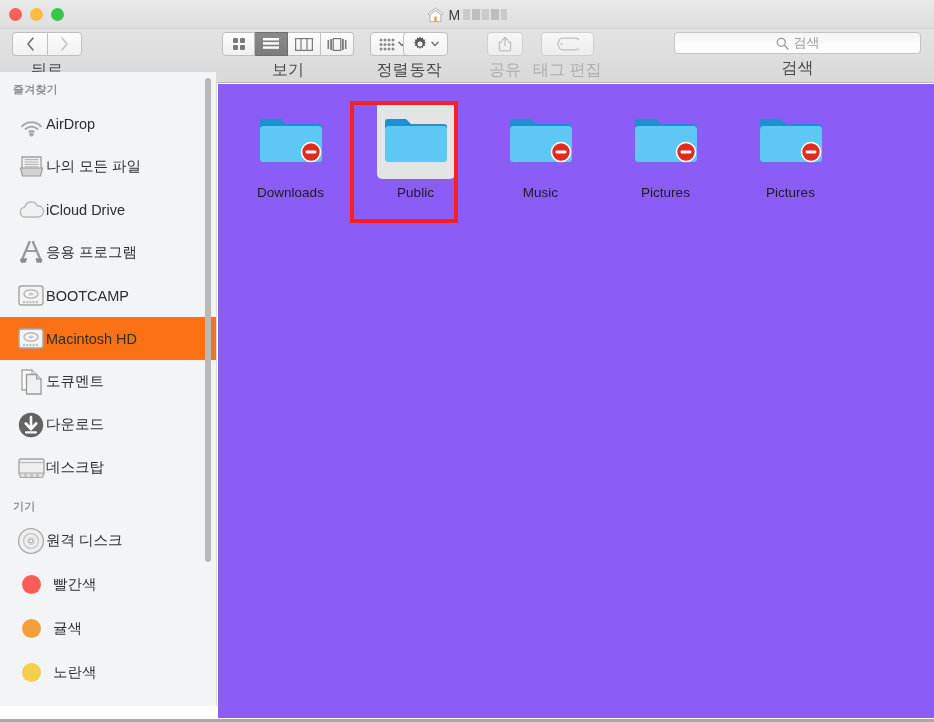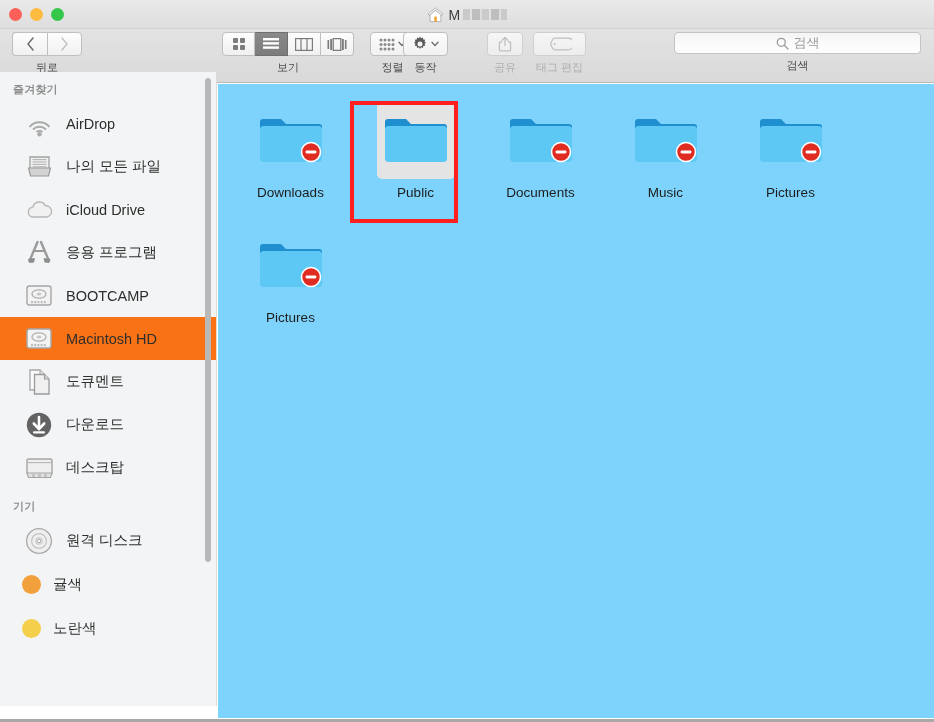--- a/index.html
+++ b/index.html
@@ -85,21 +85,21 @@
     box-sizing: border-box;
   }
   .tb-group {
     position: absolute;
     top: 3px;
     display: flex;
     flex-direction: column;
     align-items: center;
   }
   .tb-label {
-    font-size: 11px;
+    font-size: 16px;
     color: #4a4a4a;
     margin-top: 4px;
     white-space: nowrap;
   }
   .tb-label.dim { color: #aeaeae; }
   .tb-row { display: flex; }
 
   .btn {
     background: linear-gradient(to bottom, #fdfdfd 0%, #f1f1f1 100%);
     border: 1px solid #bfbfbf;
@@ -182,22 +182,22 @@
     font-size: 11px;
     font-weight: bold;
     color: #8d8d8d;
     padding: 10px 0 5px 13px;
     letter-spacing: 0.2px;
   }
   .sb-item {
     height: 43px;
     display: flex;
     align-items: center;
-    padding-left: 24px;
-    gap: 12px;
+    padding-left: 16px;
+    gap: 0;
     box-sizing: border-box;
   }
   .sb-item.selected { background: #f97316; }
   .sb-icon { width: 30px; height: 30px; display: flex; align-items: center; justify-content: center; flex: 0 0 30px; }
   .sb-icon svg { display: block; }
   .sb-text { font-size: 14.5px; color: #2e2e2e; white-space: nowrap; }
   .tag-dot { width: 19px; height: 19px; border-radius: 50%; display:block; }
   .sb-item.tag { gap: 12px; padding-left: 22px; height: 44px; }
   .sb-item.tag .sb-icon { width: 19px; flex: 0 0 19px; height: 19px; }
 
@@ -207,21 +207,21 @@
     width: 6px; height: 484px;
     border-radius: 3px;
     background: #b9b9b9;
   }
 
   
   #content {
     position: absolute;
     left: 218px; top: 84px;
     width: 716px; height: 634px;
-    background: #7dd3fc;
+    background: #8b5cf6;
     box-sizing: border-box;
   }
   #grid {
     position: absolute;
     left: 10px; top: 14px;
     width: 700px;
     display: flex;
     flex-wrap: wrap;
   }
   .cell {
@@ -569,20 +569,26 @@
           <circle cx="14" cy="14" r="12.4" fill="#efefef" stroke="#a8a8a8" stroke-width="1.3"></circle>
           <circle cx="14" cy="14" r="7.4" fill="none" stroke="#c2c2c2" stroke-width="1.2"></circle>
           <circle cx="14" cy="14" r="4" fill="#d5d5d5"></circle>
           <circle cx="14" cy="14" r="1.7" fill="#fafafa" stroke="#b0b0b0" stroke-width="0.9"></circle>
         </svg>
       </span>
       <span class="sb-text">원격 디스크</span>
     </div>
 
 
+    <div class="sb-item tag">
+      <span class="sb-icon">
+        <span class="tag-dot" style="background:#f95d55"></span>
+      </span>
+      <span class="sb-text">빨간색</span>
+    </div>
 
     <div class="sb-item tag">
       <span class="sb-icon">
         <span class="tag-dot" style="background:#f2a03c"></span>
       </span>
       <span class="sb-text">귤색</span>
     </div>
 
     <div class="sb-item tag">
       <span class="sb-icon">
@@ -614,75 +620,62 @@
       <div class="cell">
         <div class="icon-box selected">
           <svg class="folder-svg" viewBox="0 0 70 60">
             <path d="M4 12 a3 3 0 0 1 3 -3 H25 l5 5 H63 a3 3 0 0 1 3 3 V18 H4 Z" fill="#1f8fd0"></path>
             <rect x="4" y="16" width="62" height="36" rx="3.5" fill="#5ec8f5"></rect>
           </svg>
         </div>
         <div class="cell-label">Public</div>
       </div>
 
+
       <div class="cell">
         <div class="icon-box">
           <svg class="folder-svg" viewBox="0 0 70 60">
             <path d="M4 12 a3 3 0 0 1 3 -3 H25 l5 5 H63 a3 3 0 0 1 3 3 V18 H4 Z" fill="#1f8fd0"></path>
             <rect x="4" y="16" width="62" height="36" rx="3.5" fill="#5ec8f5"></rect>
             <g>
               <circle cx="55" cy="42" r="9.5" fill="#e02b21" stroke="#ffffff" stroke-width="1.6"></circle>
               <rect x="49.5" y="40.5" width="11" height="3" rx="1.4" fill="#ffffff"></rect>
             </g>
           </svg>
         </div>
-        <div class="cell-label">Documents</div>
+        <div class="cell-label">Music</div>
       </div>
 
       <div class="cell">
         <div class="icon-box">
           <svg class="folder-svg" viewBox="0 0 70 60">
             <path d="M4 12 a3 3 0 0 1 3 -3 H25 l5 5 H63 a3 3 0 0 1 3 3 V18 H4 Z" fill="#1f8fd0"></path>
             <rect x="4" y="16" width="62" height="36" rx="3.5" fill="#5ec8f5"></rect>
             <g>
               <circle cx="55" cy="42" r="9.5" fill="#e02b21" stroke="#ffffff" stroke-width="1.6"></circle>
               <rect x="49.5" y="40.5" width="11" height="3" rx="1.4" fill="#ffffff"></rect>
             </g>
           </svg>
         </div>
-        <div class="cell-label">Music</div>
+        <div class="cell-label">Pictures</div>
       </div>
 
       <div class="cell">
         <div class="icon-box">
           <svg class="folder-svg" viewBox="0 0 70 60">
             <path d="M4 12 a3 3 0 0 1 3 -3 H25 l5 5 H63 a3 3 0 0 1 3 3 V18 H4 Z" fill="#1f8fd0"></path>
             <rect x="4" y="16" width="62" height="36" rx="3.5" fill="#5ec8f5"></rect>
             <g>
               <circle cx="55" cy="42" r="9.5" fill="#e02b21" stroke="#ffffff" stroke-width="1.6"></circle>
               <rect x="49.5" y="40.5" width="11" height="3" rx="1.4" fill="#ffffff"></rect>
             </g>
           </svg>
         </div>
         <div class="cell-label">Pictures</div>
       </div>
 
-      <div class="cell">
-        <div class="icon-box">
-          <svg class="folder-svg" viewBox="0 0 70 60">
-            <path d="M4 12 a3 3 0 0 1 3 -3 H25 l5 5 H63 a3 3 0 0 1 3 3 V18 H4 Z" fill="#1f8fd0"></path>
-            <rect x="4" y="16" width="62" height="36" rx="3.5" fill="#5ec8f5"></rect>
-            <g>
-              <circle cx="55" cy="42" r="9.5" fill="#e02b21" stroke="#ffffff" stroke-width="1.6"></circle>
-              <rect x="49.5" y="40.5" width="11" height="3" rx="1.4" fill="#ffffff"></rect>
-            </g>
-          </svg>
-        </div>
-        <div class="cell-label">Pictures</div>
-      </div>
-
     </div>
   </div>
 
   <div id="annotation"></div>
   <div id="bottom-edge"></div>
 
 </div>
 
 </body></html>

